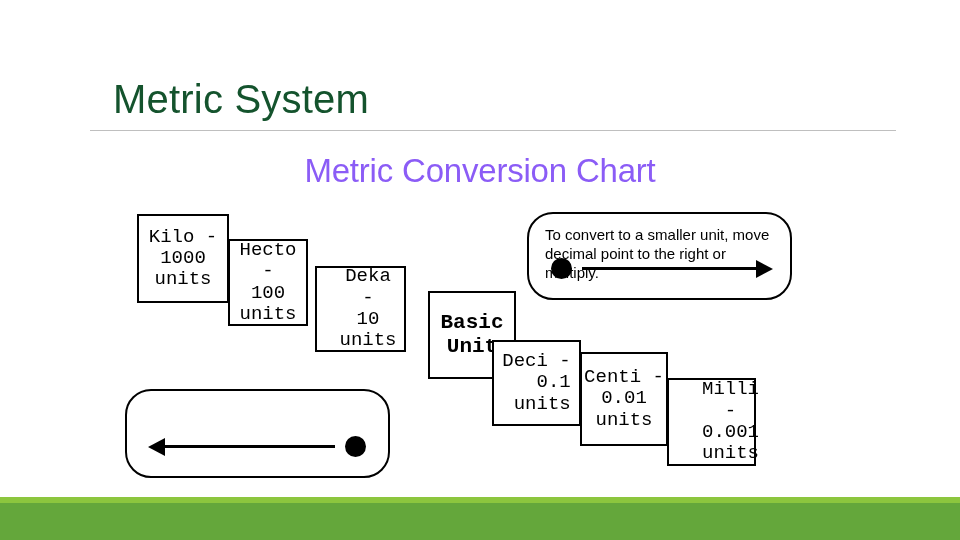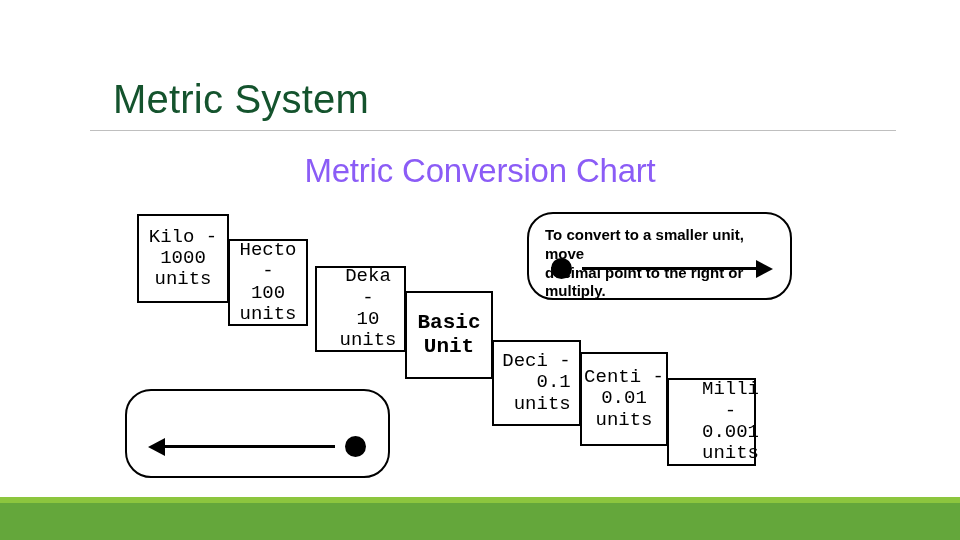--- a/index.html
+++ b/index.html
@@ -110,21 +110,20 @@
   }
   .note-text {
     position: absolute;
     left: 16px;
     right: 12px;
     top: 12px;
     font-family: "Liberation Sans", sans-serif;
     font-size: 15px;
     line-height: 1.25;
     color: #000000;
-    font-weight: bold;
   }
   .note-arrow {
     position: absolute;
     left: 0;
     right: 0;
     bottom: 16px;
     height: 26px;
   }
   .dot {
     position: absolute;
@@ -171,21 +170,21 @@
     <div id="steps-layer">
         <div class="unit-box" style="left: 137px; top: 74px; width: 92px; height: 89px; z-index: 10;">
           <span class="unit-text">Kilo -<br>1000<br>units</span>
         </div>
         <div class="unit-box" style="left: 228px; top: 99px; width: 80px; height: 87px; z-index: 11;">
           <span class="unit-text">Hecto -<br>100<br>units</span>
         </div>
         <div class="unit-box" style="left: 315px; top: 126px; width: 91px; height: 86px; z-index: 12; padding-left: 15px;">
           <span class="unit-text">Deka -<br>10<br>units</span>
         </div>
-        <div class="unit-box basic" style="left: 405px; top: 151px; width: 88px; height: 88px; z-index: 13;">
+        <div class="unit-box basic" style="left: 428px; top: 151px; width: 88px; height: 88px; z-index: 13;">
           <span class="unit-text">Basic<br>Unit</span>
         </div>
         <div class="unit-box" style="left: 492px; top: 200px; width: 89px; height: 86px; z-index: 14; text-align: right;">
           <span class="unit-text">Deci -<br>0.1<br>units</span>
         </div>
         <div class="unit-box" style="left: 580px; top: 212px; width: 88px; height: 94px; z-index: 15;">
           <span class="unit-text">Centi -<br>0.01<br>units</span>
         </div>
         <div class="unit-box" style="left: 667px; top: 238px; width: 89px; height: 88px; z-index: 16; padding-left: 38px;">
           <span class="unit-text">Milli -<br>0.001<br>units</span>

